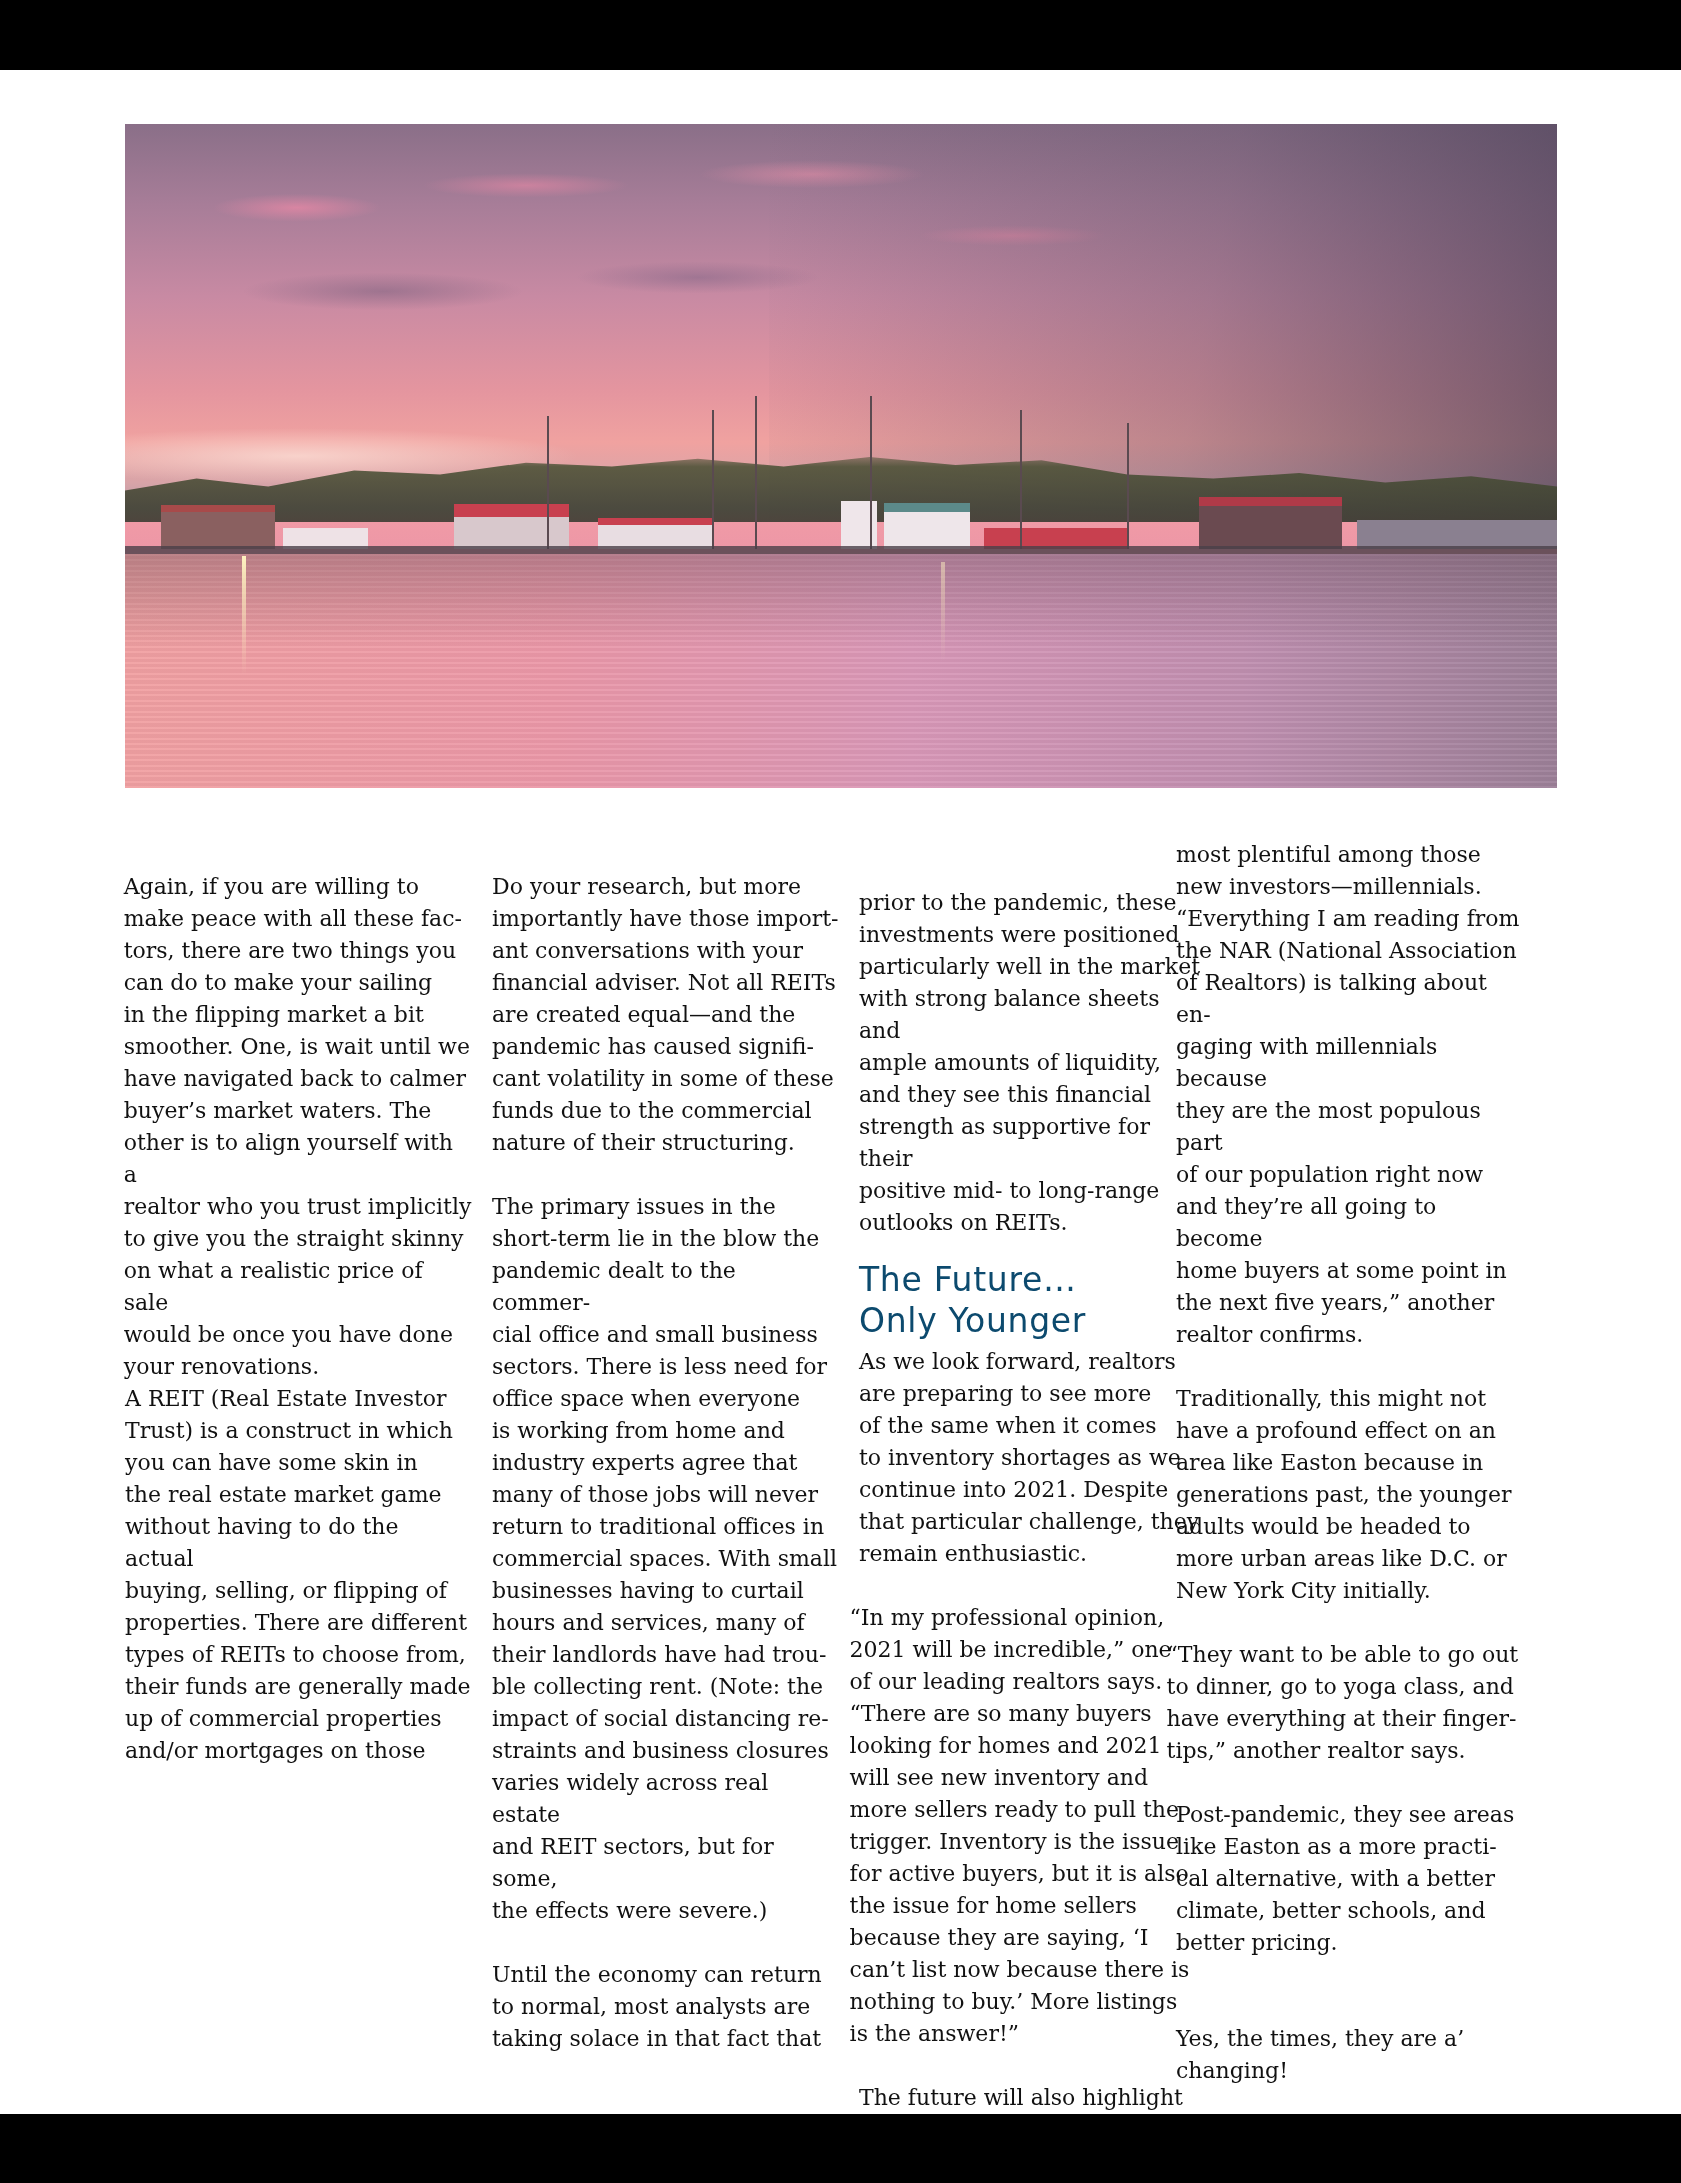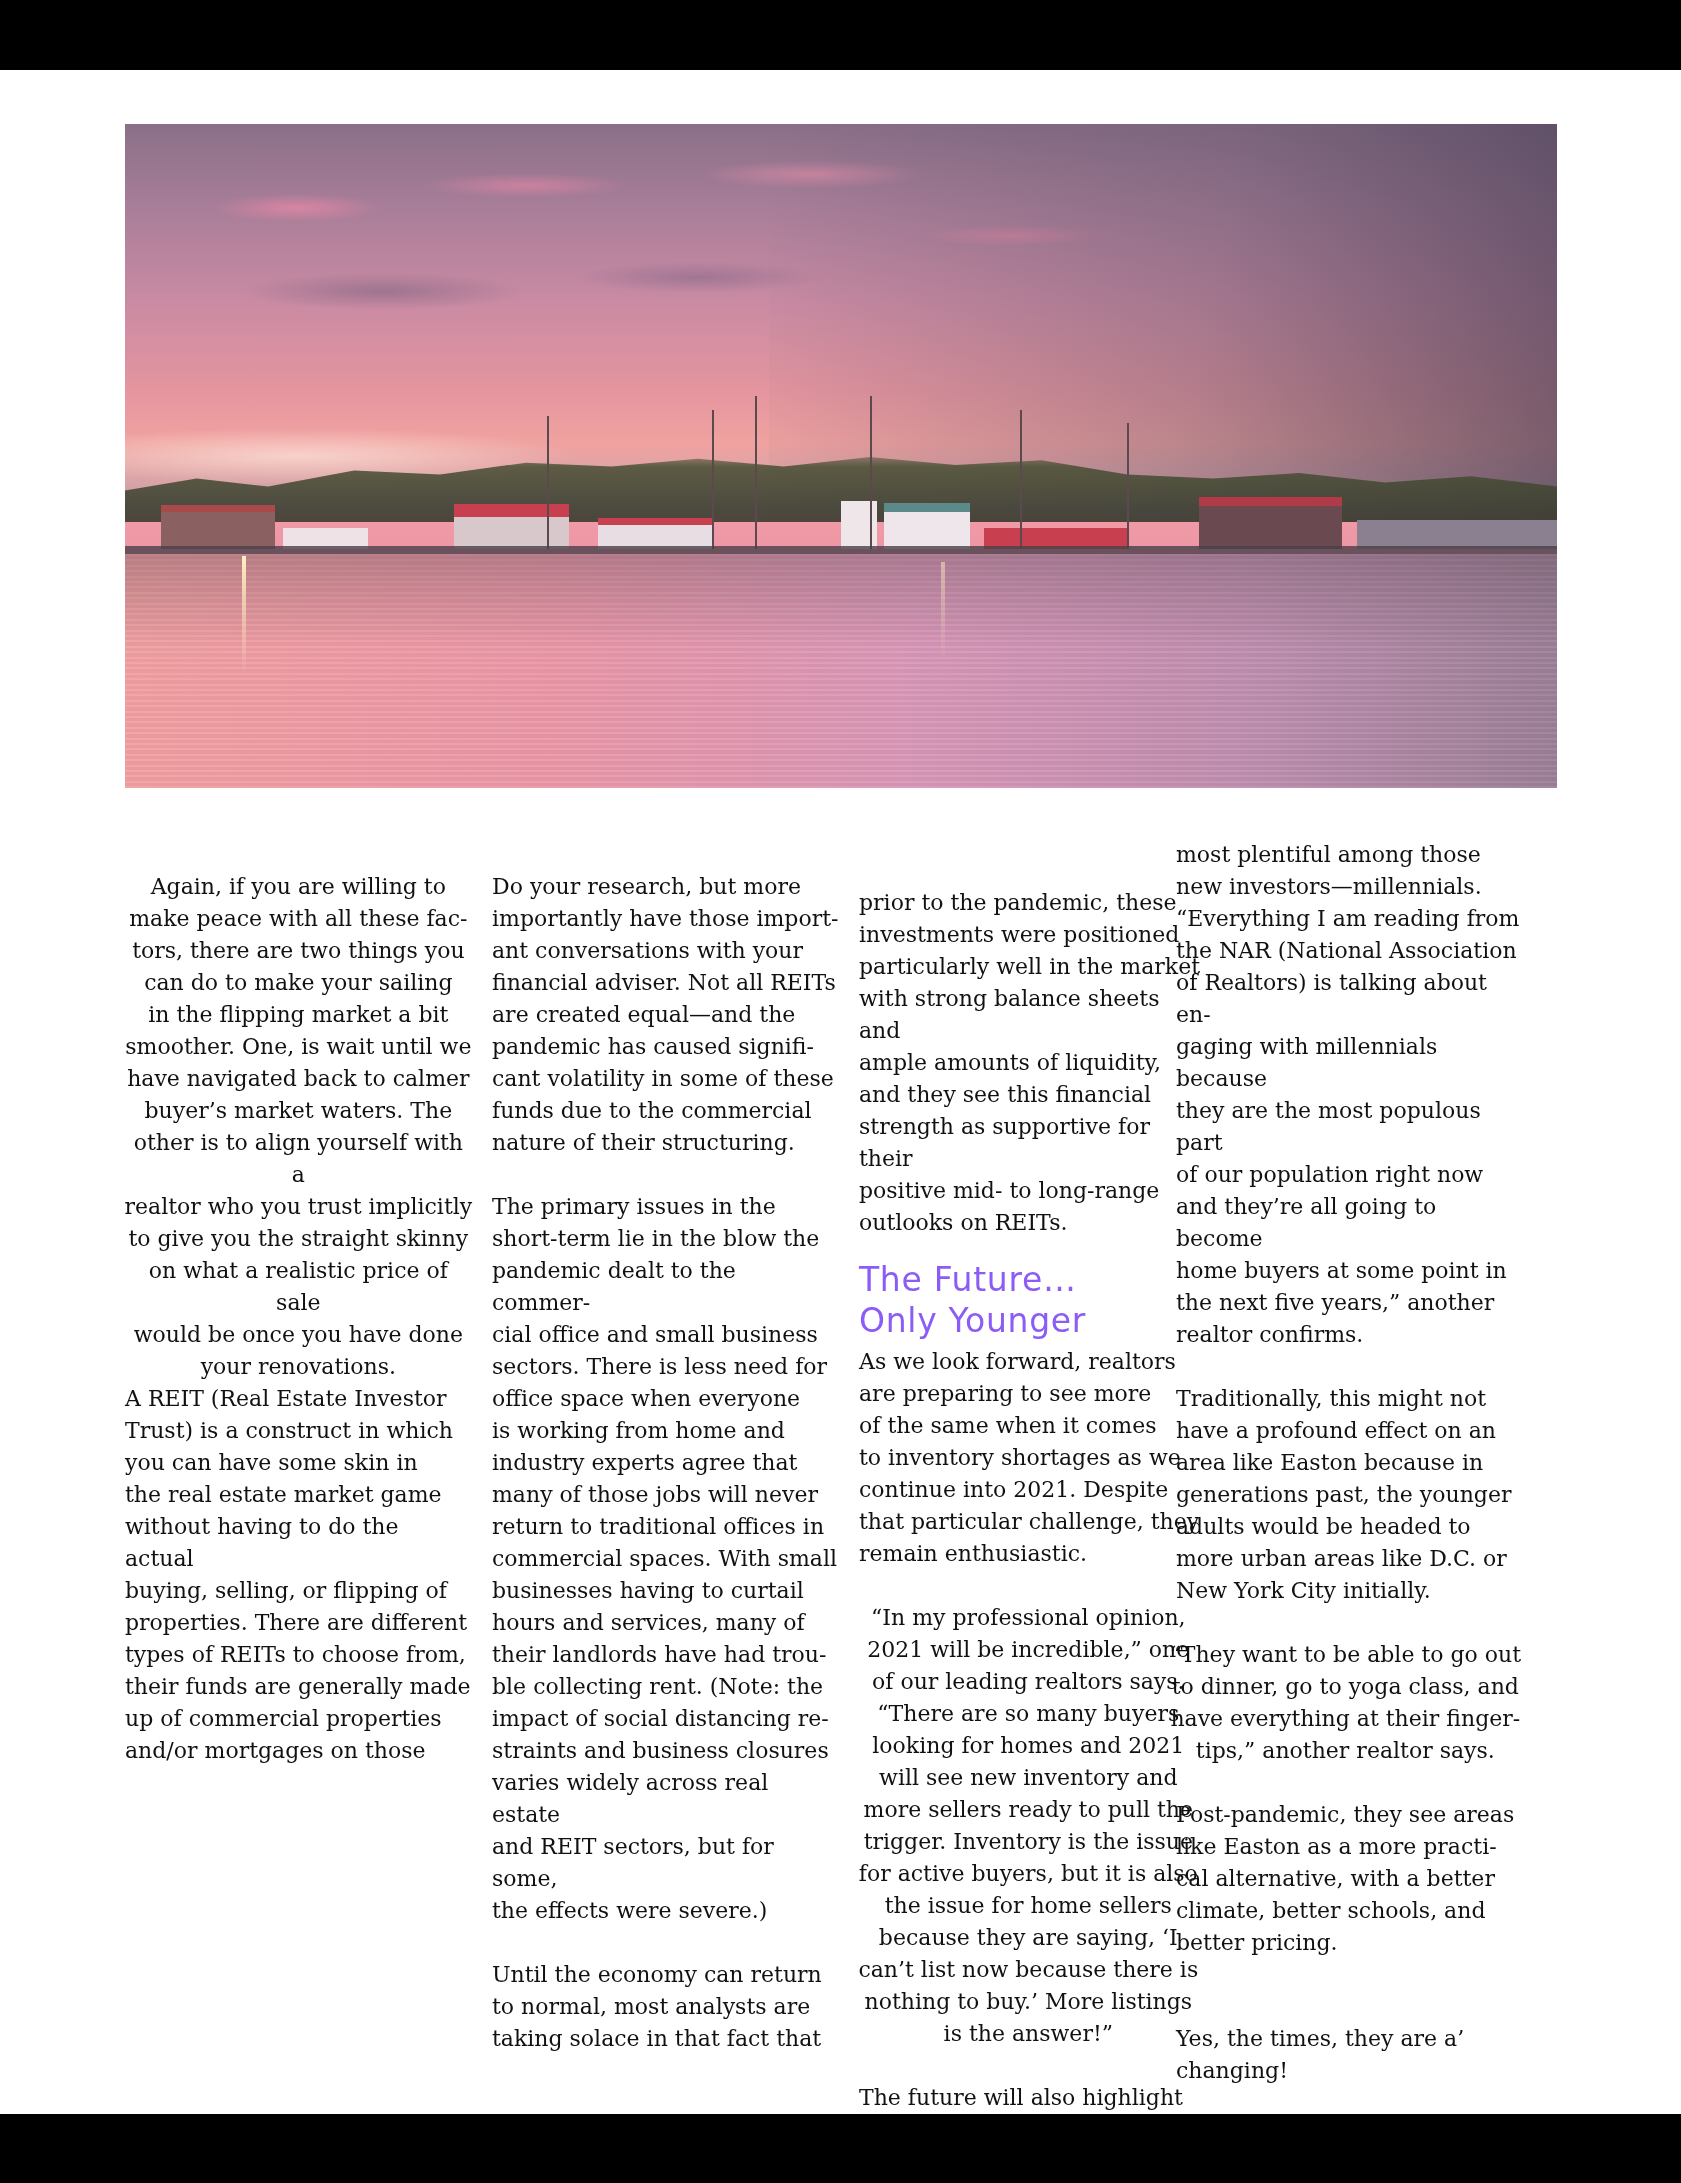--- a/index.html
+++ b/index.html
@@ -38,26 +38,26 @@
       linear-gradient(90deg, #f1a0a2 0%, #eb98a8 30%, #d998b8 55%, #c08fb0 78%, #9c8098 100%); }
   .hero .water-shadow { position: absolute; left: 0; top: 64.7%; width: 100%; height: 14%;
     background: linear-gradient(180deg, rgba(90,70,80,0.35), rgba(90,70,80,0)); }
   .hero .light-streak { position: absolute; width: 4px; background: linear-gradient(180deg, #fff2c0, rgba(255,230,160,0)); }
 
   
   .col { position: absolute; top: 839px; width: 348px; font-size: 22px; line-height: 32px; }
   .col p { white-space: pre-line; }
   .col .gap { height: 32px; }
   .col h2 { font-family: "DejaVu Sans", "Liberation Sans", sans-serif; font-weight: 200; font-size: 33px; line-height: 41px;
-    letter-spacing: 0.7px; color: #8b5cf6; white-space: pre-line; margin: 23px 0 5.4px 0; font-weight: normal; }
+    letter-spacing: 0.7px; color: #0c4a6e; white-space: pre-line; margin: 23px 0 5.4px 0; font-weight: normal; }
   .col1 { left: 125px; }
   .col2 { left: 492px; }
   .col3 { left: 859px; margin-top: 48px; }
   .col4 { left: 1176px; }
-  .hang { margin-left: -9.4px; text-align: center; }
+  .hang { margin-left: -9.4px; }
   em { font-style: italic; }
 </style>
 </head>
 <body>
 
 <div class="bar-top"></div>
 
 <div class="hero">
   <div class="clouds"></div>
   <div class="sky-right"></div>

